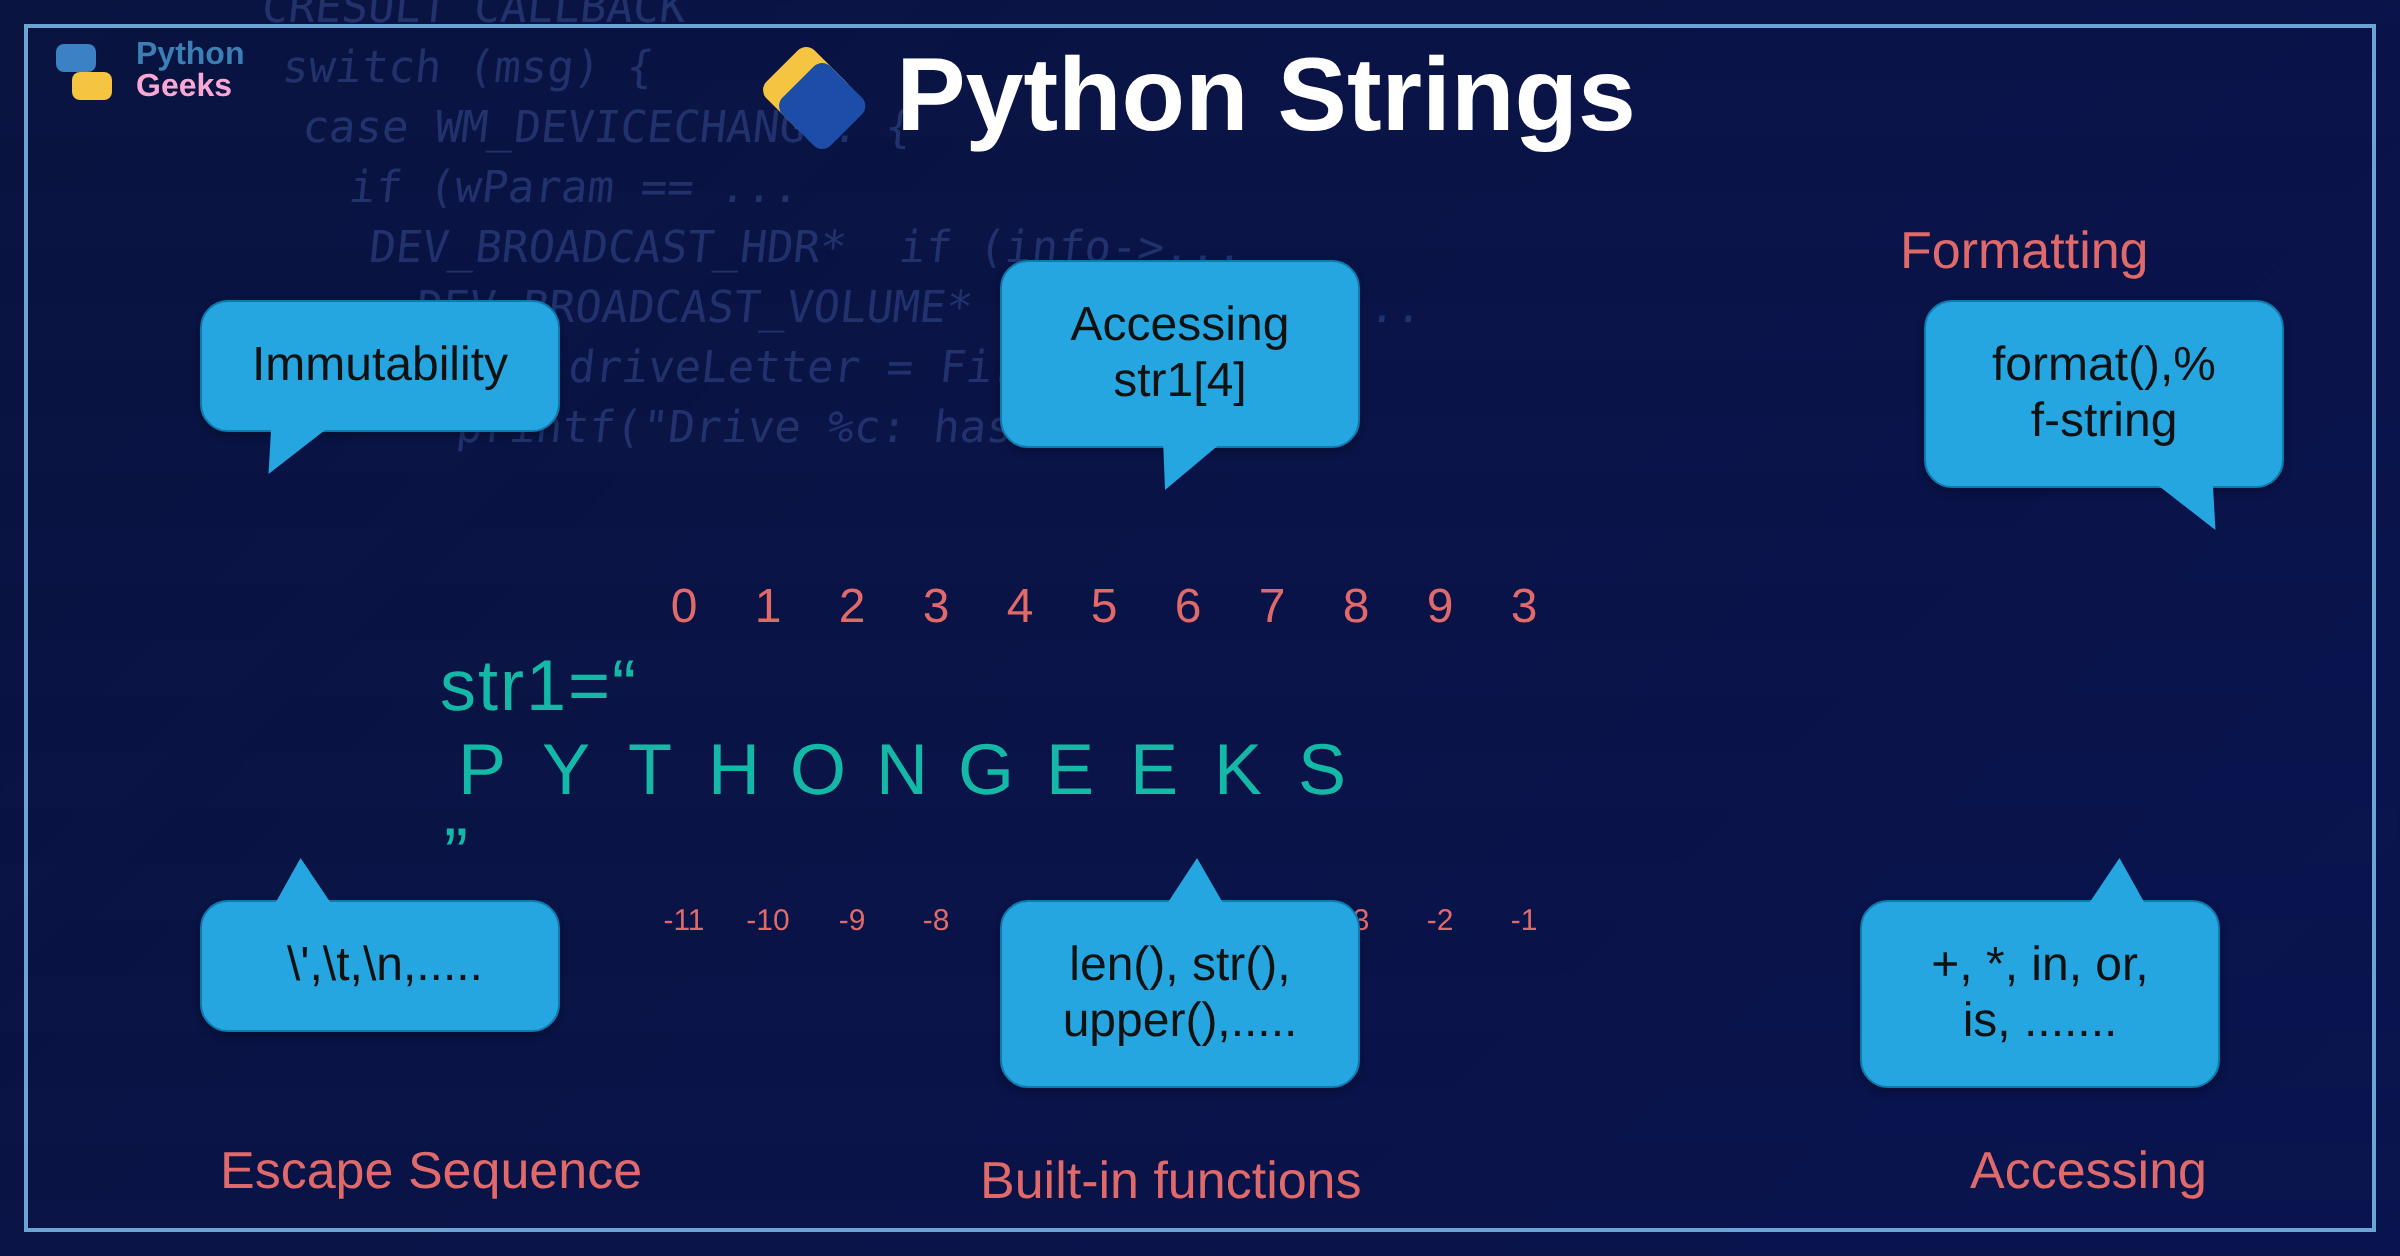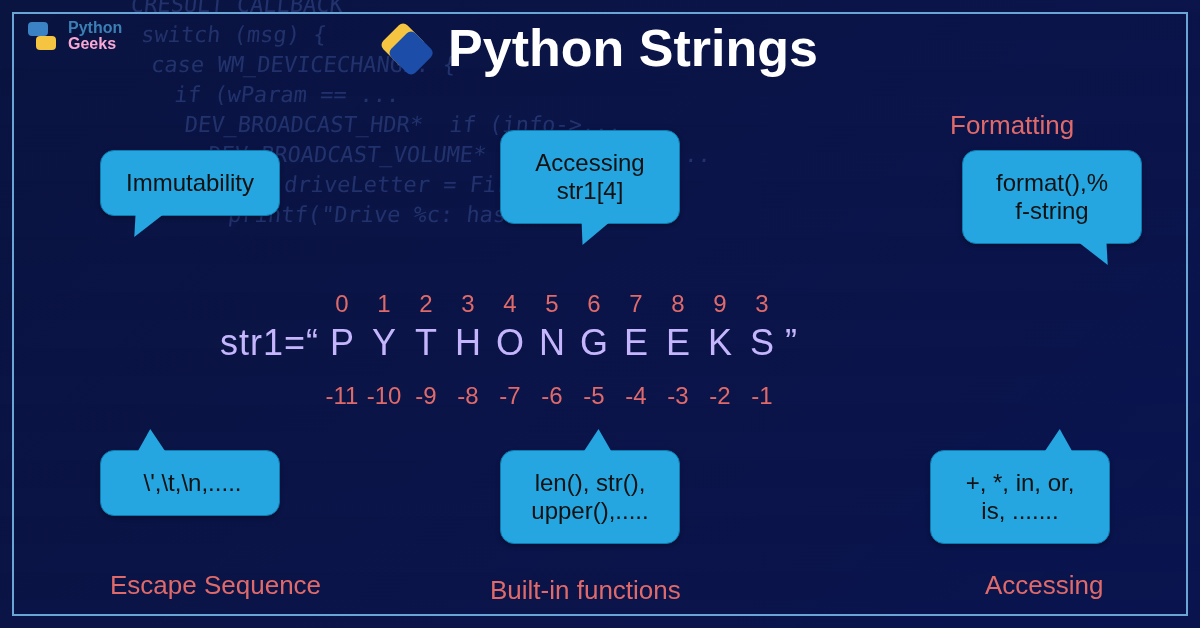--- a/index.html
+++ b/index.html
@@ -170,41 +170,42 @@
     color: #e06a6a;
     font-size: 24px;
     padding-right: 20px;
   }
   .idx-row span {
     width: 42px;
     text-align: center;
   }
   .str-row {
     display: flex;
-    align-items: center;
-    color: #c4b5fd;
+    align-items: flex-start;
+    color: #14b8a6;
     font-size: 36px;
     margin: 4px 0;
+    flex-direction: column;
   }
   .str-row .prefix {
     flex-shrink: 0;
     padding-right: 2px;
     letter-spacing: 1px;
   }
   .str-row .chars {
     display: flex;
   }
   .str-row .chars span {
     width: 42px;
     text-align: center;
   }
   .str-row .suffix {
     padding-left: 2px;
   }
-  .idx-row.neg span { width: 42px; font-size:24px;margin-top:14px; }
+  .idx-row.neg span { width: 42px; font-size:15px; }
 
   
   #b-imm { top: 50px; left: 100px; }
   #b-acc { top: 30px; left: 500px; }
   #b-fmt { top: 50px; left: 962px; }
   #b-esc { top: 350px; left: 100px; padding-left: 25px; }
   #b-bif { top: 350px; left: 500px; }
   #b-ops { top: 350px; left: 930px; }
 
   #l-esc { top: 470px; left: 110px; }

